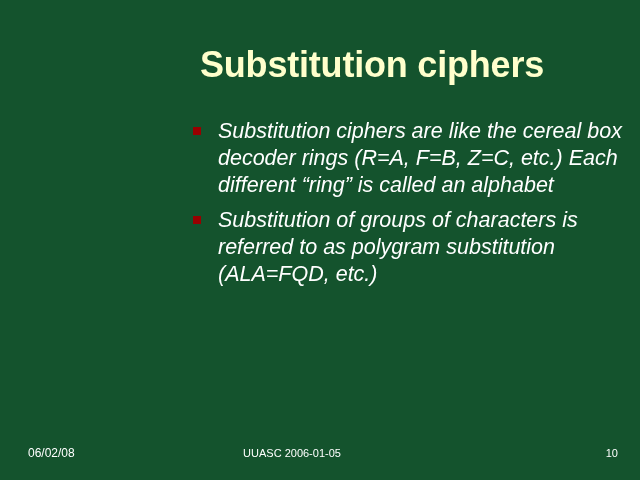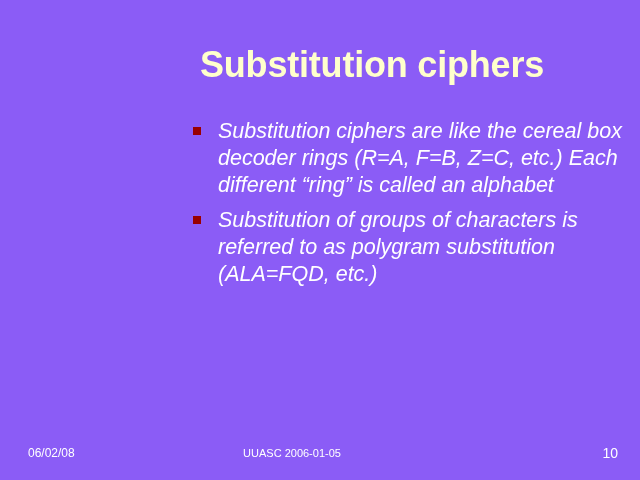--- a/index.html
+++ b/index.html
@@ -9,21 +9,21 @@
     background: #000000;
   }
   body {
     font-family: "Liberation Sans", sans-serif;
   }
 
   #slide {
     position: relative;
     width: 640px;
     height: 480px;
-    background: #8b5cf6;
+    background: #14532d;
     overflow: hidden;
   }
 
   
   #bg-ellipse {
     position: absolute;
     left: -300px;
     top: 62px;
     width: 810px;
     height: 840px;
@@ -101,21 +101,21 @@
     text-align: center;
     color: #ffffff;
     font-size: 11px;
     line-height: 14px;
   }
   #footer-page {
     position: absolute;
     right: 22px;
     top: 446px;
     color: #ffffff;
-    font-size: 14px;
+    font-size: 11px;
     line-height: 14px;
   }
 </style>
 </head>
 <body>
 
 <div id="slide">
 
   <div id="bg-ellipse"></div>
 

